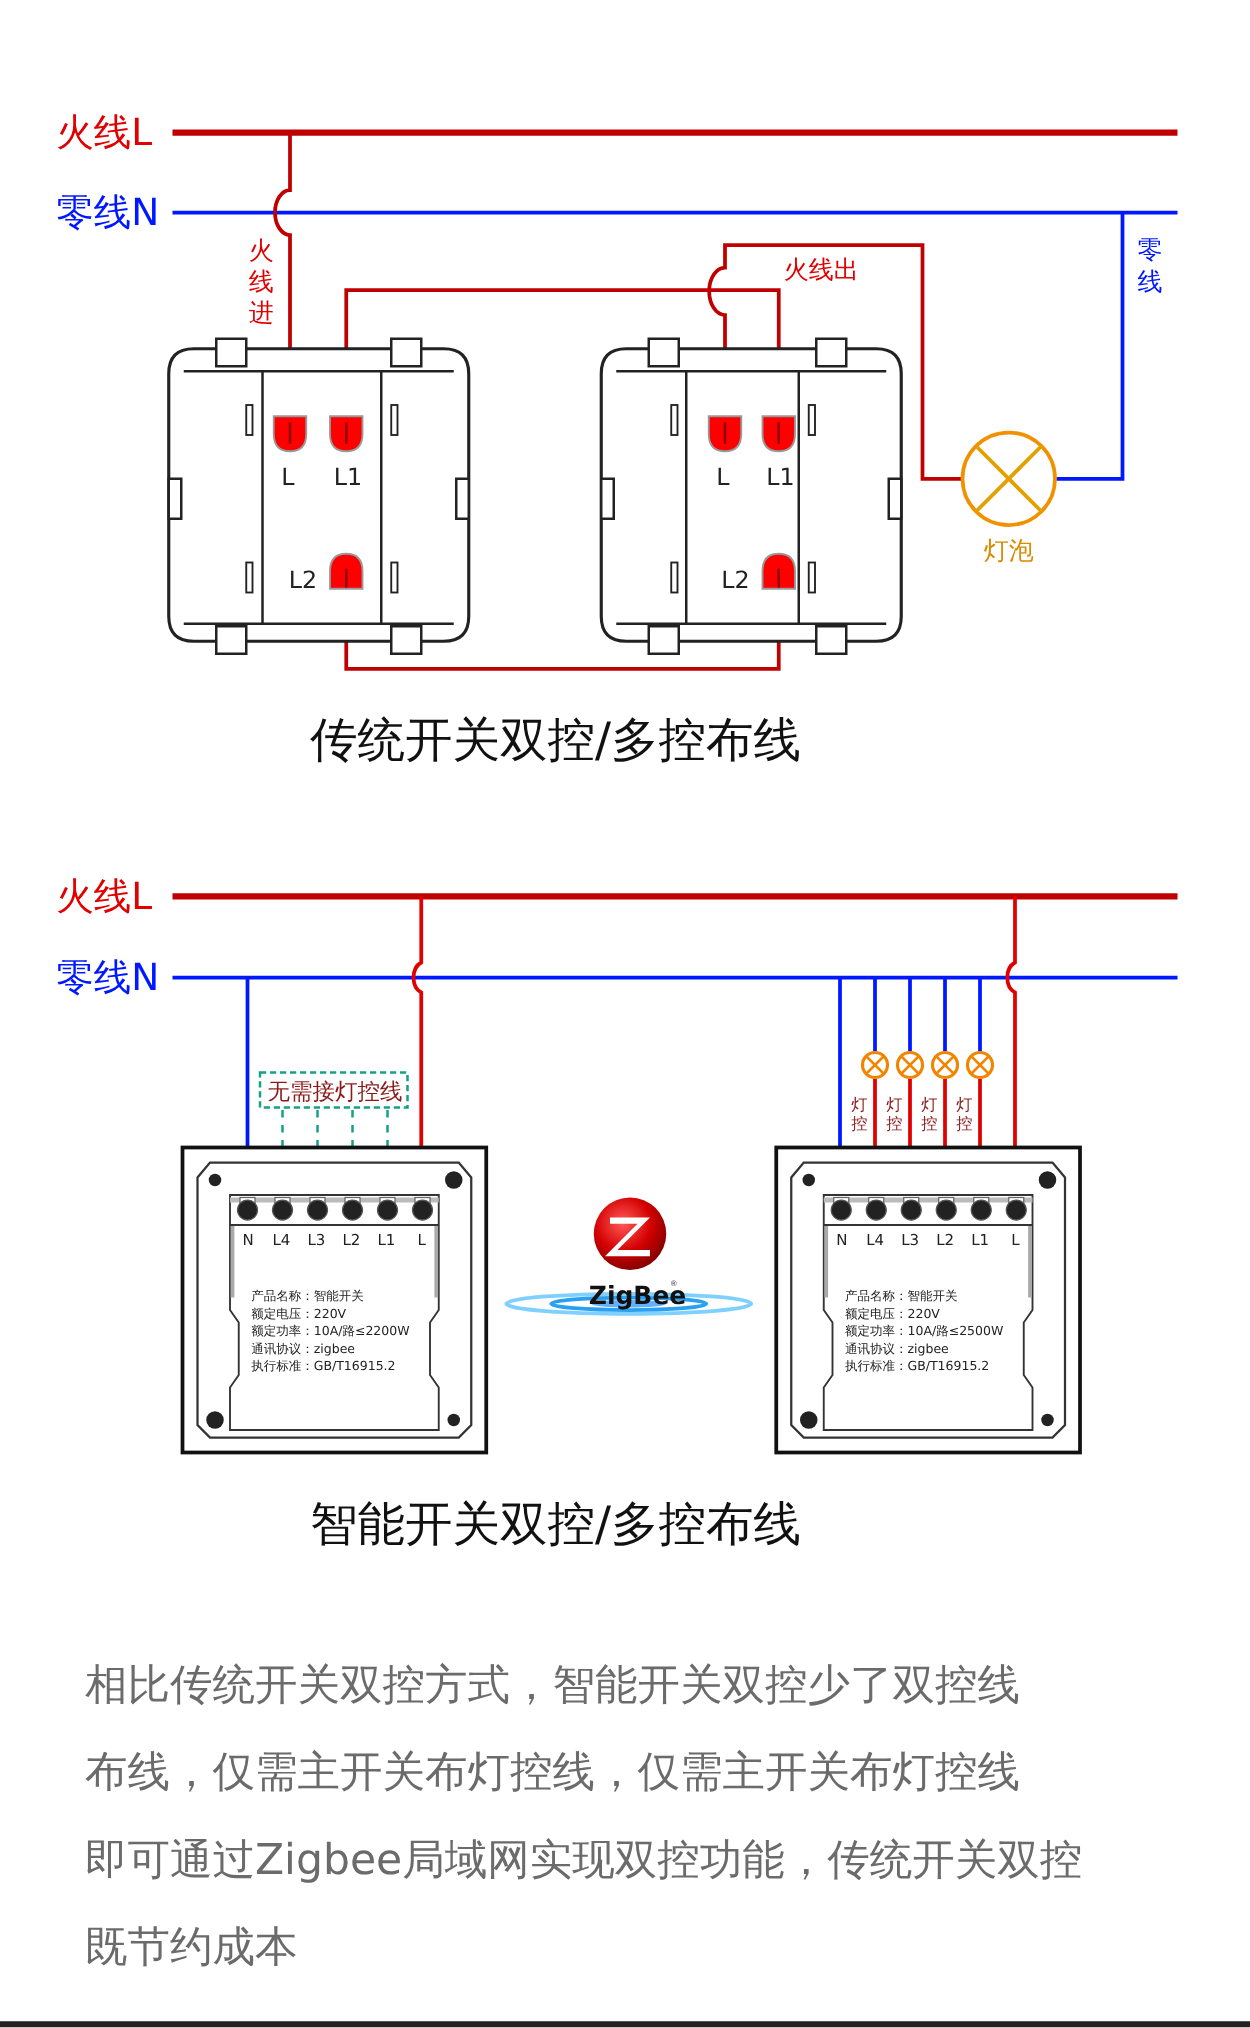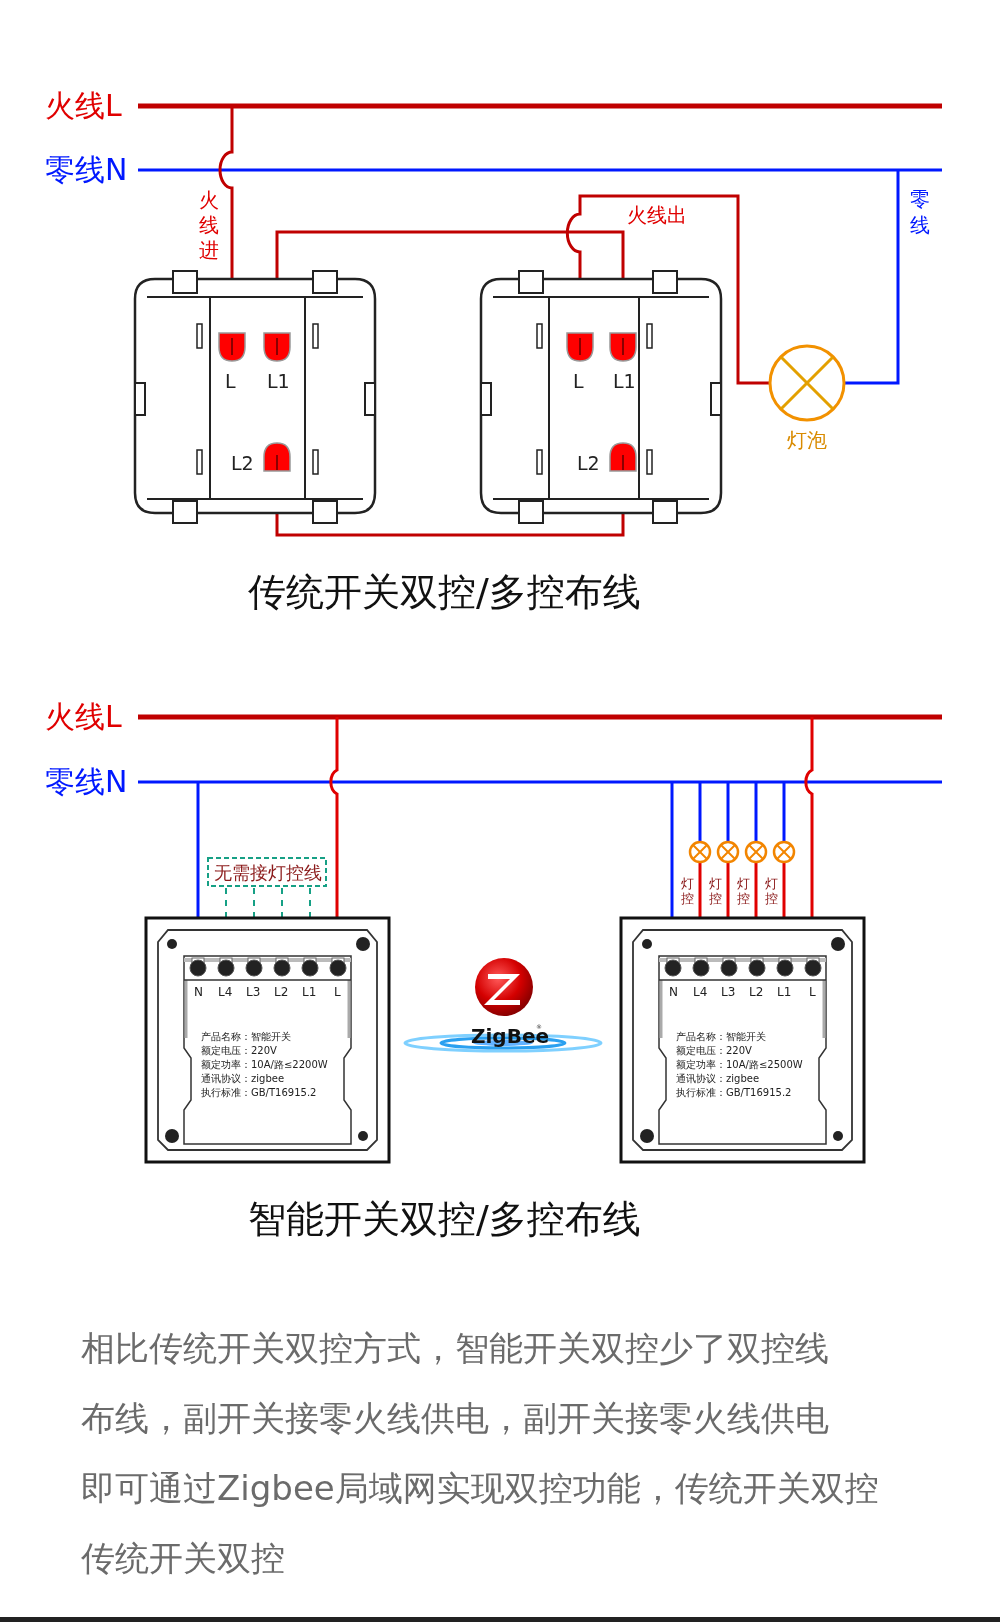--- a/index.html
+++ b/index.html
@@ -1,18 +1,18 @@
 <!DOCTYPE html>
 <html><head>
 <meta charset="utf-8">
 <style>
   html,body{margin:0;padding:0;background:#fff;}
   body{width:1000px;height:1622px;position:relative;overflow:hidden;font-family:"DejaVu Sans","Liberation Sans",sans-serif;}
   #diagram{position:absolute;left:0;top:0;width:1000px;height:1270px;}
-  .para{position:absolute;left:81px;width:900px;font-family:"DejaVu Sans","Liberation Sans",sans-serif;font-size:34px;color:#6b6b6b;line-height:70px;letter-spacing:0px;}
+  .para{position:absolute;left:68px;width:900px;font-family:"DejaVu Sans","Liberation Sans",sans-serif;font-size:34px;color:#6b6b6b;line-height:70px;letter-spacing:0px;}
   .bottom-bar{position:absolute;left:0;top:1617px;width:1000px;height:5px;background:#222;}
   text{font-family:"DejaVu Sans","Liberation Sans",sans-serif;}
 </style>
 </head>
 <body>
 
 <svg id="diagram" width="1000" height="1270" viewBox="0 0 1000 1270" xmlns="http://www.w3.org/2000/svg">
   <defs>
     <radialGradient id="zgrad" cx="40%" cy="35%" r="65%">
       <stop offset="0%" stop-color="#ff5a5a"></stop>
@@ -254,16 +254,16 @@
       <path d="M488 974 H520 L494 1000 H520 V1005 H484 L510 979 H488 Z" fill="#fff"></path>
       <text x="471" y="1043" font-size="20" font-weight="bold" fill="#111">ZigBee</text>
       <text x="536" y="1029" font-size="6" fill="#333">®</text>
     </g>
 
     <text x="248" y="1232" font-size="38" fill="#111">智能开关双控/多控布线</text>
   </g>
 </svg>
 
 <div class="para" style="top:1313px;">相比传统开关双控方式，智能开关双控少了双控线</div>
-<div class="para" style="top:1383px;">布线，副开关接零火线供电，副开关接零火线供电</div>
+<div class="para" style="top:1383px;">布线，仅需主开关布灯控线，仅需主开关布灯控线</div>
 <div class="para" style="top:1453px;">即可通过Zigbee局域网实现双控功能，传统开关双控</div>
-<div class="para" style="top:1523px;">传统开关双控</div>
+<div class="para" style="top:1523px;">既节约成本</div>
 <div class="bottom-bar"></div>
 
 </body></html>

